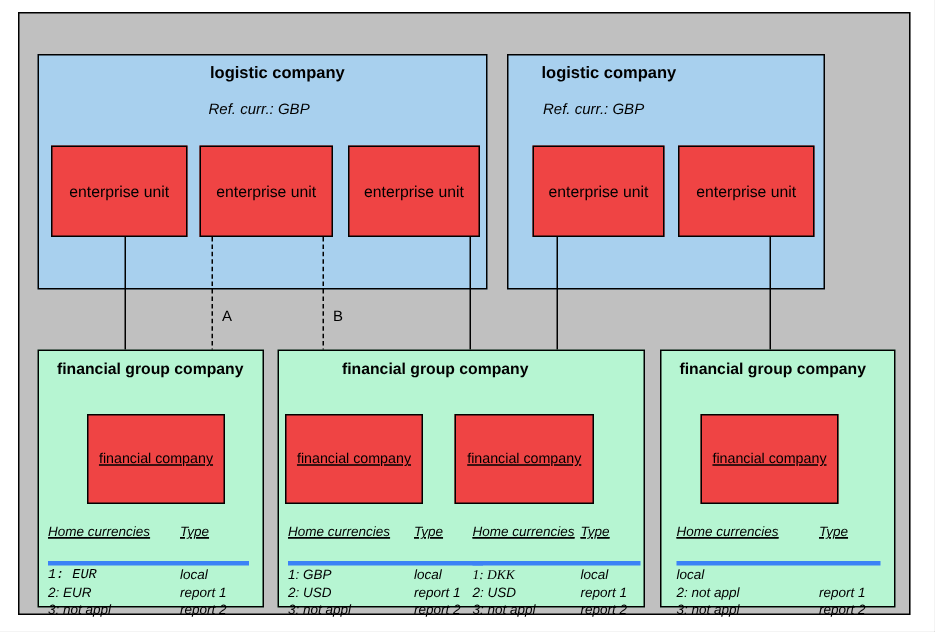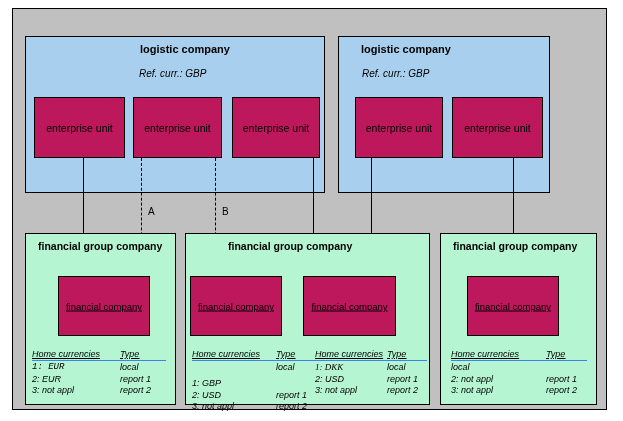--- a/index.html
+++ b/index.html
@@ -15,21 +15,21 @@
 
   
   .blue-panel{background:#a8d0ee;border:1px solid #000;}
   #blue-1{left:25px;top:36px;width:300px;height:157px;}
   #blue-2{left:338px;top:36px;width:212px;height:157px;}
 
   .lc-title{position:absolute;font-weight:bold;font-size:11px;color:#000;white-space:nowrap;}
   .lc-ref{position:absolute;font-style:italic;font-size:10px;color:#000;white-space:nowrap;}
 
   
-  .wbox{background:#be185d;border:1px solid #000;}
+  .wbox{background:#ef4444;border:1px solid #000;}
   .wbox-label{position:absolute;left:0;right:0;top:50%;transform:translateY(-50%);
               text-align:center;font-size:10.5px;color:#000;white-space:nowrap;}
   .eu-box{height:61px;}
   .fc-box{height:60px;}
   .fc-box .wbox-label{font-size:9.5px;text-decoration:underline;}
 
   
   .conn{position:absolute;width:0;border-left:1px solid #000;}
   .conn-dash{position:absolute;width:0;border-left:1px dashed #000;}
   .conn-letter{position:absolute;font-size:10px;color:#000;}
@@ -37,21 +37,21 @@
   
   .green-panel{background:#b6f5d2;border:1px solid #000;}
   #green-1{left:25px;top:233px;width:151px;height:172px;}
   #green-2{left:185px;top:233px;width:245px;height:172px;}
   #green-3{left:440px;top:233px;width:157px;height:172px;}
 
   .fg-title{position:absolute;font-weight:bold;font-size:10.5px;color:#000;white-space:nowrap;}
 
   
   .cur-table{position:absolute;font-style:italic;font-size:9px;color:#000;}
-  .cur-head{display:flex;border-bottom:1px solid #3b82f6;padding-bottom:1px;margin-bottom:1px;
+  .cur-head{display:flex;border-bottom:3px solid #3b82f6;padding-bottom:15px;margin-bottom:1px;
             text-decoration:underline;font-style:italic;}
   .cur-row{display:flex;line-height:11.5px;}
   .cur-c1{display:inline-block;}
   .cur-c2{display:inline-block;}
   .cur-head .cur-c1,.cur-head .cur-c2{text-decoration:underline;}
 </style>
 </head>
 <body>
 
 <div id="stage">
@@ -129,21 +129,21 @@
   <div class="abs wbox fc-box" style="left:303px;top:276px;width:93px;">
     <span class="wbox-label">financial company</span>
   </div>
 
   <div class="cur-table abs" style="left:192px;top:349px;width:130px;">
     <div class="cur-head">
       <span class="cur-c1" style="width:84px;">Home currencies</span>
       <span class="cur-c2">Type</span>
     </div>
     <div class="cur-row">
-      <span class="cur-c1" style="width:84px;margin-top:16px;">1: GBP</span>
+      <span class="cur-c1" style="width:84px;">1: GBP</span>
       <span class="cur-c2">local</span>
     </div>
     <div class="cur-row">
       <span class="cur-c1" style="width:84px;">2: USD</span>
       <span class="cur-c2">report 1</span>
     </div>
     <div class="cur-row">
       <span class="cur-c1" style="width:84px;">3: not appl</span>
       <span class="cur-c2">report 2</span>
     </div>

